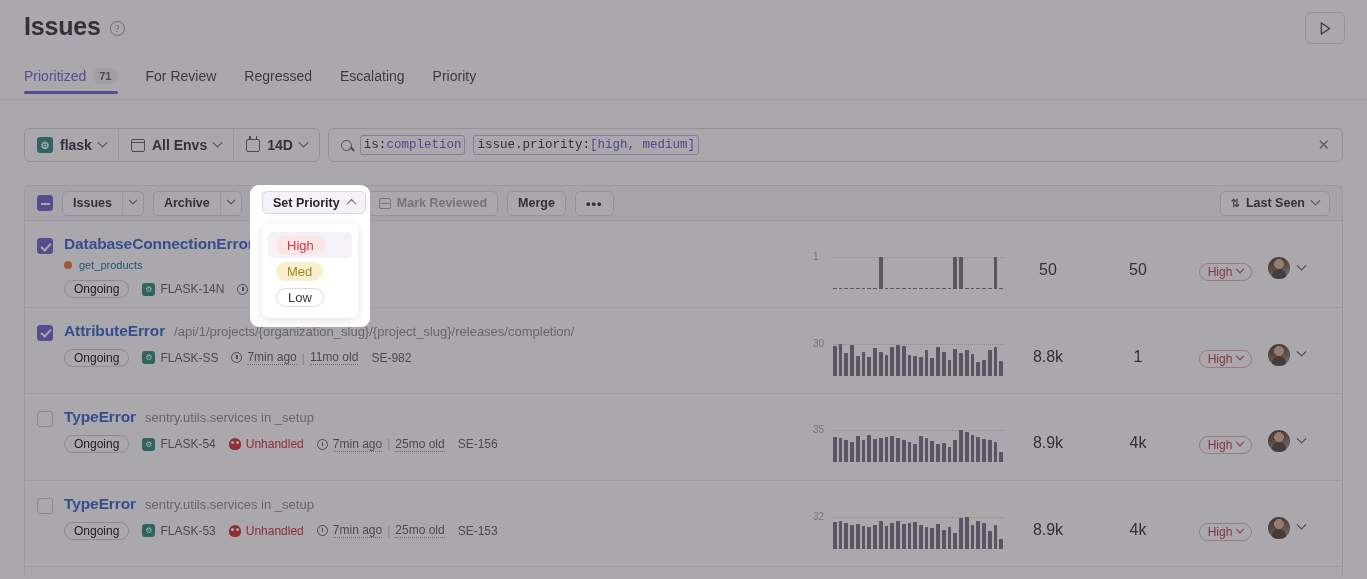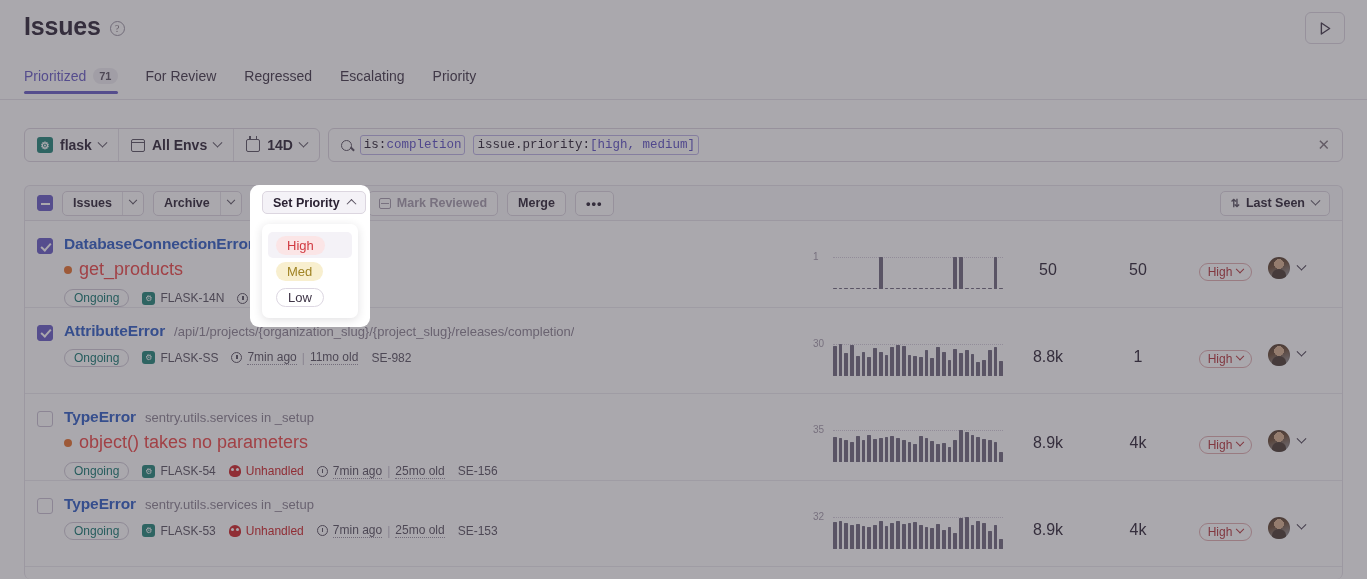--- a/index.html
+++ b/index.html
@@ -193,25 +193,25 @@
   .issue-main { flex: 1; min-width: 0; padding-right: 16px; }
   .issue-title-line { display: flex; align-items: baseline; gap: 9px; white-space: nowrap; }
   .issue-type {
     font-size: 15.5px; font-weight: bold; color: #2c5cc5; letter-spacing: -0.1px;
   }
   .issue-culprit { font-size: 13px; color: #8a8191; overflow: hidden; text-overflow: ellipsis; }
   .issue-msg-line {
     display: flex; align-items: center; gap: 7px; margin-top: 6px;
   }
   .lvl-dot { width: 8px; height: 8px; border-radius: 50%; background: #e8702a; flex: none; }
-  .issue-msg { font-size: 18px; color: #ef4444; white-space: nowrap; overflow: hidden; text-overflow: ellipsis; }
+  .issue-msg { font-size: 11px; color: #0369a1; white-space: nowrap; overflow: hidden; text-overflow: ellipsis; }
   .issue-meta { display: flex; align-items: center; gap: 13px; margin-top: 9px; }
   .pill-ongoing {
     border: 1px solid #cfc9d6; border-radius: 10px; padding: 1px 9px;
-    font-size: 12px; color: #0f766e;
+    font-size: 12px; color: #000000;
   }
   .meta-item { display: flex; align-items: center; gap: 5px; font-size: 12px; color: #57505f; }
   .shortid-badge {
     width: 13px; height: 13px; border-radius: 3px; background: #1e8377;
     display: flex; align-items: center; justify-content: center; font-size: 8px; color: #fff;
   }
   .clock {
     width: 11px; height: 11px; border: 1.4px solid #57505f; border-radius: 50%; position: relative; flex: none;
   }
   .clock::after {
@@ -559,24 +559,20 @@
 
     <div class="issue-row">
       <div class="row-check">
         <div class="cbox"></div>
       </div>
       <div class="issue-main">
         <div class="issue-title-line">
           <span class="issue-type">TypeError</span>
           <span class="issue-culprit">sentry.utils.services in _setup</span>
         </div>
-        <div class="issue-msg-line">
-          <span class="lvl-dot"></span>
-          <span class="issue-msg">object() takes no parameters</span>
-        </div>
         <div class="issue-meta">
           <span class="pill-ongoing">Ongoing</span>
           <span class="meta-item">
             <span class="shortid-badge">⚙</span>
             <span>FLASK-54</span>
           </span>
           <span class="unhandled">
             <span class="skull"></span>
             <span>Unhandled</span>
           </span>

